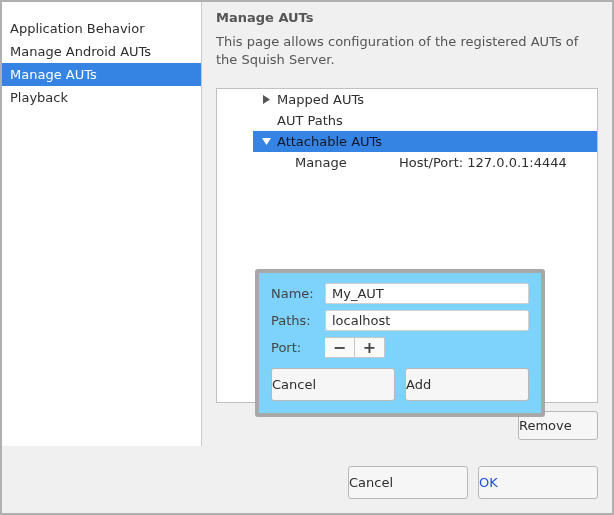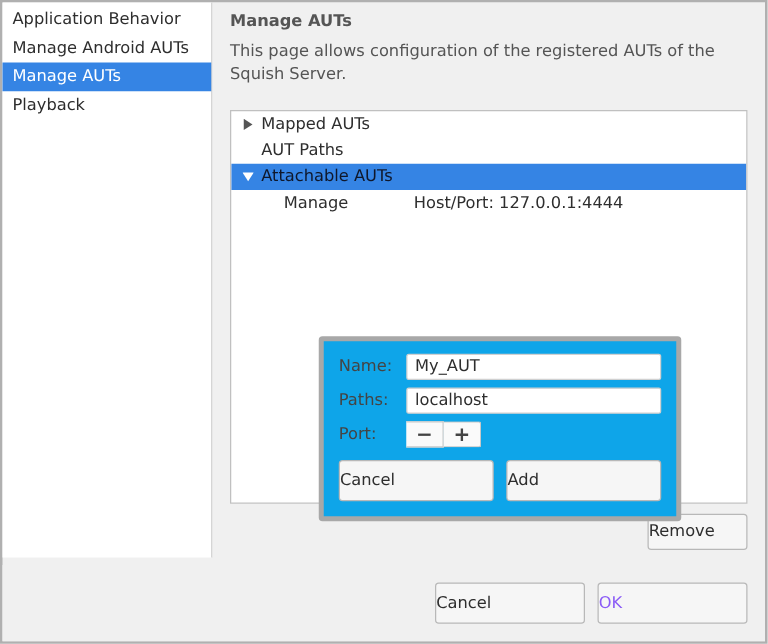--- a/index.html
+++ b/index.html
@@ -1,38 +1,38 @@
 <!DOCTYPE html>
 <html><head>
 <meta charset="utf-8">
 <style>
 * { box-sizing: border-box; margin: 0; padding: 0; }
 body { font-family: "DejaVu Sans", "Liberation Sans", Arial, sans-serif; font-size: 13px; color: #2e2e2e; background: #b8b8b8; }
 .window { width: 614px; height: 515px; background: #f0f0f0; border: 2px solid #b0b0b0; position: relative; }
 .content-area { display: flex; height: 444px; }
-.sidebar { width: 168px; background: #ffffff; border-right: 1px solid #c8c8c8; padding-top: 2px; }
+.sidebar { width: 200px; background: #ffffff; border-right: 1px solid #c8c8c8; padding-top: 15px; }
 .sidebar-item { padding: 4px 8px; cursor: pointer; color: #2e2e2e; }
 .sidebar-item.selected { background: #3584e4; color: #ffffff; }
 .main { flex: 1; background: #f0f0f0; padding: 8px 14px 0 14px; display: flex; flex-direction: column; position: relative; }
 .page-title { font-weight: bold; color: #555; margin-bottom: 8px; }
 .page-desc { color: #555; margin-bottom: 20px; line-height: 1.35; }
-.tree-box { background: #ffffff; border: 1px solid #c0c0c0; flex: 1; overflow: hidden; }
+.tree-box { background: #ffffff; border: 1px solid #c0c0c0; flex: 1; overflow: hidden; padding-left: 36px; }
 .tree-row { display: flex; align-items: center; padding: 3px 6px; font-size: 13px; }
 .tree-row.selected { background: #3584e4; color: #0f172a; }
 .tree-toggle { width: 14px; display: inline-flex; justify-content: center; margin-right: 4px; }
 .tree-indent { width: 18px; display: inline-block; }
 .tree-label { flex: 0 0 auto; }
 .tree-entry { display: flex; width: 100%; }
 .tree-entry .name { flex: 0 0 140px; padding-left: 36px; }
 .button-row { display: flex; gap: 8px; justify-content: flex-end; padding: 8px 0 6px 0; }
 .btn { background: #f6f6f6; border: 1px solid #b8b8b8; border-radius: 3px; padding: 6px 0; width: 80px; text-align: left; cursor: pointer; color: #2e2e2e; }
-.btn.disabled { color: #8b5cf6; cursor: default; }
+.btn.disabled { color: #1d4ed8; cursor: default; }
 .footer { position: absolute; bottom: 0; left: 0; right: 0; padding: 14px; display: flex; gap: 10px; justify-content: flex-end; background: #f0f0f0; border-top: 0; }
 .footer .btn { width: 120px; padding: 8px 0; }
-.popup { position: absolute; left: 253px; top: 267px; width: 290px; background: #0ea5e9; border: 4px solid #a8a8a8; border-radius: 3px; padding: 10px 12px 12px 12px; }
+.popup { position: absolute; left: 253px; top: 267px; width: 290px; background: #7dd3fc; border: 4px solid #a8a8a8; border-radius: 3px; padding: 10px 12px 12px 12px; }
 .popup-row { display: flex; align-items: center; margin-bottom: 6px; }
 .popup-label { width: 54px; color: #444; }
 .popup-input { flex: 1; background: #ffffff; border: 1px solid #d0d0d0; border-radius: 2px; padding: 2px 6px; font-size: 13px; font-family: inherit; color: #2e2e2e; }
 .spin-wrap { flex: 1; display: flex; }
 .spin-wrap .popup-input { border-top-right-radius: 0; border-bottom-right-radius: 0; }
 .spin-btn { width: 30px; background: #fafafa; border: 1px solid #c8c8c8; display: flex; align-items: center; justify-content: center; cursor: pointer; font-size: 16px; font-weight: bold; color: #444; }
 .spin-btn.minus { border-left: 0; }
 .spin-btn.plus { border-left: 0; border-top-right-radius: 2px; border-bottom-right-radius: 2px; }
 .popup-buttons { display: flex; gap: 10px; margin-top: 10px; }
 .popup-buttons .btn { flex: 1; width: auto; padding: 8px 0; }

